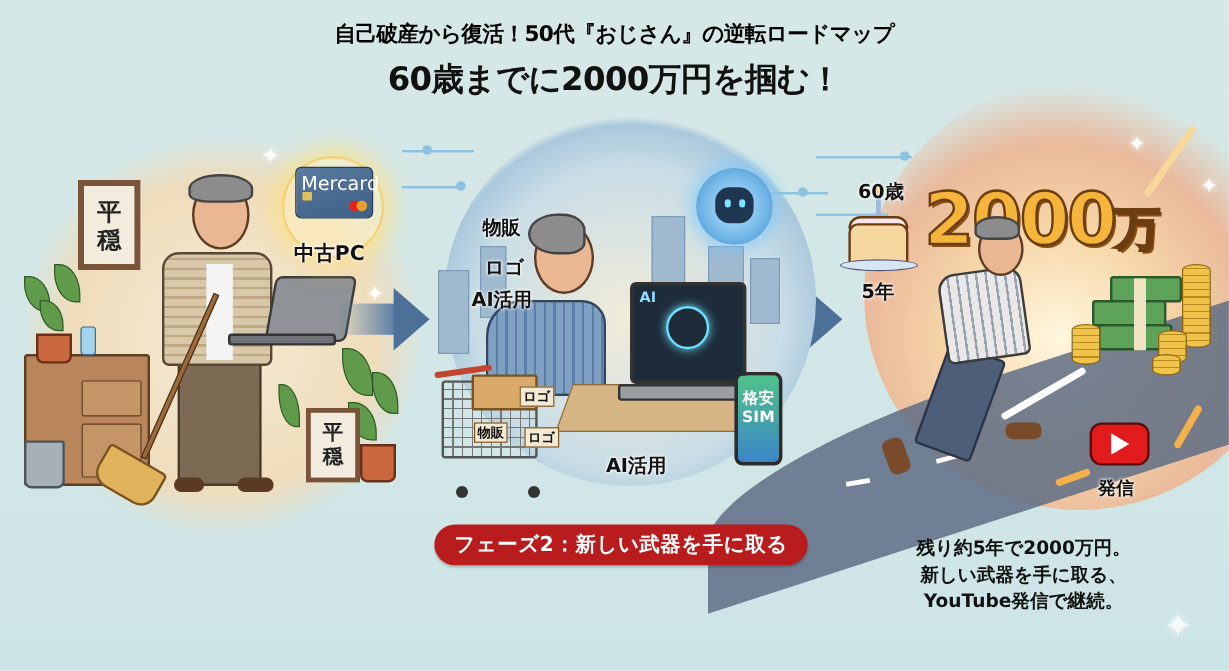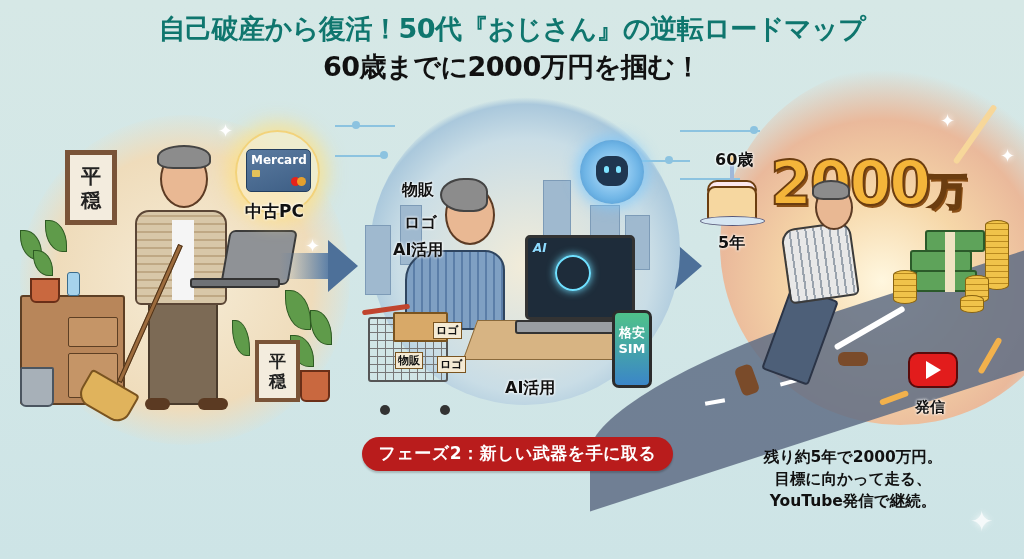--- a/index.html
+++ b/index.html
@@ -4,43 +4,43 @@
 <style>
   * { box-sizing: border-box; margin: 0; padding: 0; }
   html, body { width: 1024px; height: 559px; overflow: hidden; }
   body {
     font-family: "DejaVu Sans", "Liberation Sans", sans-serif;
     background: linear-gradient(180deg, #d6e8e6 0%, #d3e7e7 45%, #cde4e6 100%);
     position: relative;
     color: #111;
   }
   .title-block { position: absolute; top: 10px; left: 0; width: 1024px; text-align: center; z-index: 5; }
-  .title-line1 { font-size: 27px; font-weight: bold; letter-spacing: -0.5px; line-height: 38px; color: #0f766e; }
+  .title-line1 { font-size: 18px; font-weight: bold; letter-spacing: -0.5px; line-height: 38px; color: #000000; }
   .title-line2 { font-size: 27px; font-weight: bold; letter-spacing: -0.5px; line-height: 38px; color: #111; }
 
   .panel { position: absolute; top: 95px; height: 335px; }
   .panel1 { left: 0; width: 340px; }
 
   .glow1 { position: absolute; left: 20px; top: 20px; width: 330px; height: 330px; border-radius: 50%;
     background: radial-gradient(circle at 50% 50%, #f6ecd6 0%, #efdcbb 55%, rgba(230,210,175,0) 72%); }
   .glow2 { position: absolute; left: 40px; top: 0px; width: 310px; height: 310px; border-radius: 50%;
     background: radial-gradient(circle at 50% 55%, #f2ecd9 0%, #c9dde6 55%, #aac8dc 70%, rgba(170,200,220,0) 73%); }
   .glow3 { position: absolute; left: 40px; top: -30px; width: 360px; height: 360px; border-radius: 50%;
     background: radial-gradient(circle at 45% 60%, #fff7df 0%, #f6d7a8 30%, #eab99b 55%, rgba(220,170,160,0) 72%); }
 
   
   .scroll { position: absolute; left: 65px; top: 55px; width: 52px; height: 75px; background: #f3ecde;
     border: 5px solid #7a5438; display: flex; flex-direction: column; align-items: center; justify-content: center;
     font-size: 20px; font-weight: bold; line-height: 24px; color: #222; }
   .scroll.small { left: 255px; top: 245px; width: 45px; height: 62px; font-size: 17px; line-height: 20px; border-width: 4px; }
 
   .card-wrap { position: absolute; left: 230px; top: 45px; width: 60px; height: 60px; border-radius: 50%;
     box-shadow: 0 0 18px 8px rgba(255,225,130,0.7); background: rgba(255,240,190,0.6); border: 2px solid #f3d37a; }
-  .card { position: absolute; left: 246px; top: 54px; width: 65px; height: 43px; border-radius: 5px; background: linear-gradient(160deg,#5b7ba0,#3d5e85);
-    border: 1.5px solid #233e5e; color: #fff; font-size: 12px; font-weight: bold; padding: 3px 4px; }
+  .card { position: absolute; left: 246px; top: 44px; width: 65px; height: 43px; border-radius: 5px; background: linear-gradient(160deg,#5b7ba0,#3d5e85);
+    border: 1.5px solid #233e5e; color: #fff; font-size: 16px; font-weight: normal; padding: 3px 4px; }
   .card .chip { position: absolute; left: 5px; top: 20px; width: 8px; height: 7px; background: #e3c15a; border-radius: 1px; }
   .card .mc1 { position: absolute; right: 10px; bottom: 5px; width: 9px; height: 9px; border-radius: 50%; background: #e5231b; }
   .card .mc2 { position: absolute; right: 4px; bottom: 5px; width: 9px; height: 9px; border-radius: 50%; background: #f5a623; opacity: .9; }
   .label-dark { position: absolute; font-size: 16px; font-weight: bold; color: #111; text-shadow: 0 0 3px #fff, 0 0 3px #fff; }
 
   
   .person-head { position: absolute; border-radius: 50%; background: #e9b893; border: 2px solid #5c3b24; }
   .hair { position: absolute; border-radius: 50% 50% 30% 30%; background: #8c8c8c; border: 2px solid #444; }
   .shirt { position: absolute; border: 2px solid #5b4636; border-radius: 14px 14px 6px 6px;
     background: repeating-linear-gradient(0deg, #d8c7a8 0 6px, #bfa884 6px 8px), #d8c7a8; }
@@ -56,21 +56,21 @@
   .broom-stick { position: absolute; width: 5px; background: #9c6b3d; border: 1px solid #4d3218; transform-origin: top; }
   .broom-head { position: absolute; background: #e0b35c; border: 2px solid #7a5420; border-radius: 4px 4px 14px 14px; }
   .bucket { position: absolute; background: #a7b0b8; border: 2px solid #4b5560; border-radius: 2px 2px 6px 6px; }
   .arrow-body { position: absolute; height: 26px; background: linear-gradient(90deg, rgba(90,125,165,0), #5a7da5); }
   .arrow-head { position: absolute; width: 0; height: 0; border-top: 26px solid transparent; border-bottom: 26px solid transparent; border-left: 30px solid #4d7099; }
 
   .city { position: absolute; background: #9fb9cf; border: 1px solid #7d9bb7; }
   .robot { position: absolute; left: 580px; top: 140px; width: 64px; height: 64px; border-radius: 50%;
     background: radial-gradient(circle, #bfe6ff 0%, #6fb5e6 60%, #3f86c2 100%); box-shadow: 0 0 14px 4px rgba(120,200,255,.7); }
   .robot-face { position: absolute; left: 596px; top: 156px; width: 32px; height: 30px; background: #1f3650; border-radius: 12px; }
-  .screen { position: absolute; left: 525px; top: 235px; width: 110px; height: 85px; background: #1e2c3a; border: 3px solid #333; border-radius: 5px; font-style: italic; }
+  .screen { position: absolute; left: 525px; top: 235px; width: 97px; height: 85px; background: #1e2c3a; border: 3px solid #333; border-radius: 5px; }
   .ai-brain { position: absolute; left: 555px; top: 255px; width: 36px; height: 36px; border-radius: 50%; border: 2px solid #6fe0ff; box-shadow: 0 0 8px #6fe0ff; }
   .phone { position: absolute; left: 612px; top: 310px; width: 40px; height: 78px; border-radius: 7px; border: 3px solid #2c2c2c;
     background: linear-gradient(180deg, #4fc28a, #3b86c8); color: #fff; font-size: 13px; font-weight: bold; text-align: center; padding-top: 12px; line-height: 16px; }
   .cart { position: absolute; left: 368px; top: 317px; width: 80px; height: 65px; border: 2px solid #555; border-radius: 3px;
     background: repeating-linear-gradient(90deg, transparent 0 7px, #777 7px 8px), repeating-linear-gradient(0deg, transparent 0 7px, #777 7px 8px); }
   .box { position: absolute; background: #d8a968; border: 2px solid #7a5420; border-radius: 2px; }
   .box-label { position: absolute; background: #f4ead4; border: 1px solid #7a5420; font-size: 11px; font-weight: bold; padding: 0 2px; color: #111; }
   .wheel { position: absolute; width: 10px; height: 10px; border-radius: 50%; background: #333; }
 
   .road { position: absolute; left: 590px; top: 320px; width: 440px; height: 120px; border-radius: 50% 0 0 0;
@@ -279,15 +279,15 @@
   <span class="sparkle" style="left:970px;top:505px;font-size:28px;opacity:.8;">✦</span>
 </div>
 
 <div class="phase phase1">
 </div>
 <div class="phase phase2">
   <div class="phase-pill" style="background:#b91c1c;">フェーズ2：新しい武器を手に取る</div>
 </div>
 <div class="phase phase3">
   <div class="phase-desc">残り約5年で2000万円。
-目標に向かって走る、
+新しい武器を手に取る、
 YouTube発信で継続。</div>
 </div>
 
 </body></html>

